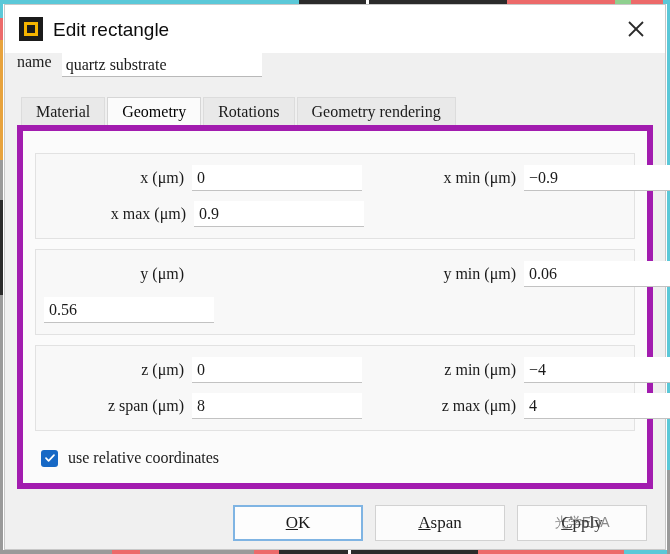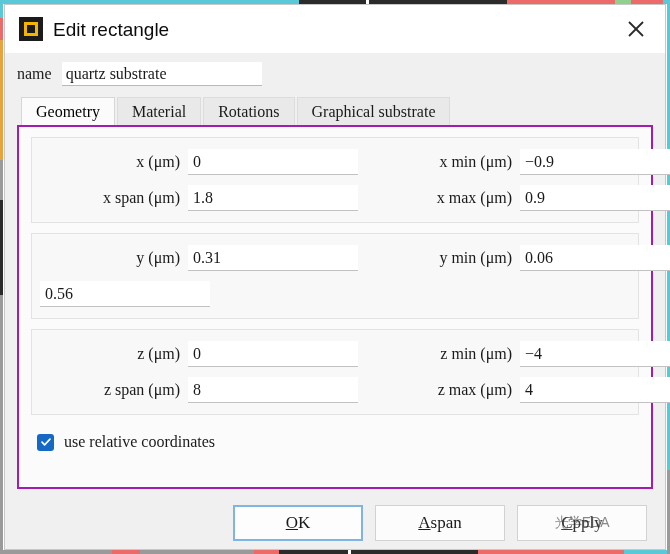--- a/index.html
+++ b/index.html
@@ -115,21 +115,21 @@
     display: flex;
     flex-direction: column;
     position: relative;
   }
 
   
   .name-row {
     height: 42px;
     flex: 0 0 42px;
     display: flex;
-    align-items: center;
+    align-items: flex-start;
   }
   .name-label {
     font-size: 16px;
     color: #202020;
     margin-right: 10px;
   }
   .name-input {
     width: 200px;
     height: 24px;
     background: #ffffff;
@@ -168,23 +168,23 @@
   .tab.active {
     background: #fbfbfb;
     border-color: #d6d6d6;
     color: #000000;
   }
 
   
   .tabpanel {
     flex: 1 1 auto;
     background: #fbfbfb;
-    border: 2px solid #a21caf;
-    box-sizing: border-box;
-    padding: 10px 12px 8px 12px;
+    border: 6px solid #a21caf;
+    box-sizing: border-box;
+    padding: 22px 12px 8px 12px;
     display: flex;
     flex-direction: column;
     margin-bottom: 8px;
   }
 
   .group {
     border: 1px solid #e2e2e2;
     background: #f8f8f8;
     box-sizing: border-box;
     padding: 6px 8px;
@@ -360,56 +360,51 @@
     </div>
 
     <div class="dlg-body">
 
       <div class="name-row">
         <div class="name-label">name</div>
         <input class="name-input" type="text" value="quartz substrate" style="">
       </div>
 
       <div class="tabbar" id="tabbar">
+          <div class="tab"><span>Material</span></div>
           <div class="tab active"><span>Geometry</span></div>
-          <div class="tab"><span>Material</span></div>
           <div class="tab"><span>Rotations</span></div>
-          <div class="tab"><span>Graphical substrate</span></div>
+          <div class="tab"><span>Geometry rendering</span></div>
         </div>
 
       <div class="tabpanel">
 
         <div id="groups-container">
             <div class="group">
               <div class="field-row">
                 <div class="field-cell left">
                   <div class="fld-label">x (μm)</div>
                   <input class="fld-input" type="text" value="0" style="">
                 </div>
                 <div class="field-cell right">
                   <div class="fld-label">x min (μm)</div>
                   <input class="fld-input" type="text" value="−0.9" style="">
                 </div>
               </div>
               <div class="field-row">
-                <div class="field-cell left">
-                  <div class="fld-label">x span (μm)</div>
-                  <input class="fld-input" type="text" value="1.8" style="">
-                </div>
                 <div class="field-cell right">
                   <div class="fld-label">x max (μm)</div>
                   <input class="fld-input" type="text" value="0.9" style="">
                 </div>
               </div>
             </div>
             <div class="group">
               <div class="field-row">
                 <div class="field-cell left">
                   <div class="fld-label">y (μm)</div>
-                  <input class="fld-input" type="text" value="0.31" style="">
                 </div>
                 <div class="field-cell right">
                   <div class="fld-label">y min (μm)</div>
                   <input class="fld-input" type="text" value="0.06" style="">
                 </div>
               </div>
               <div class="field-row">
                 <div class="field-cell right">
                   <input class="fld-input" type="text" value="0.56" style="">
                 </div>

